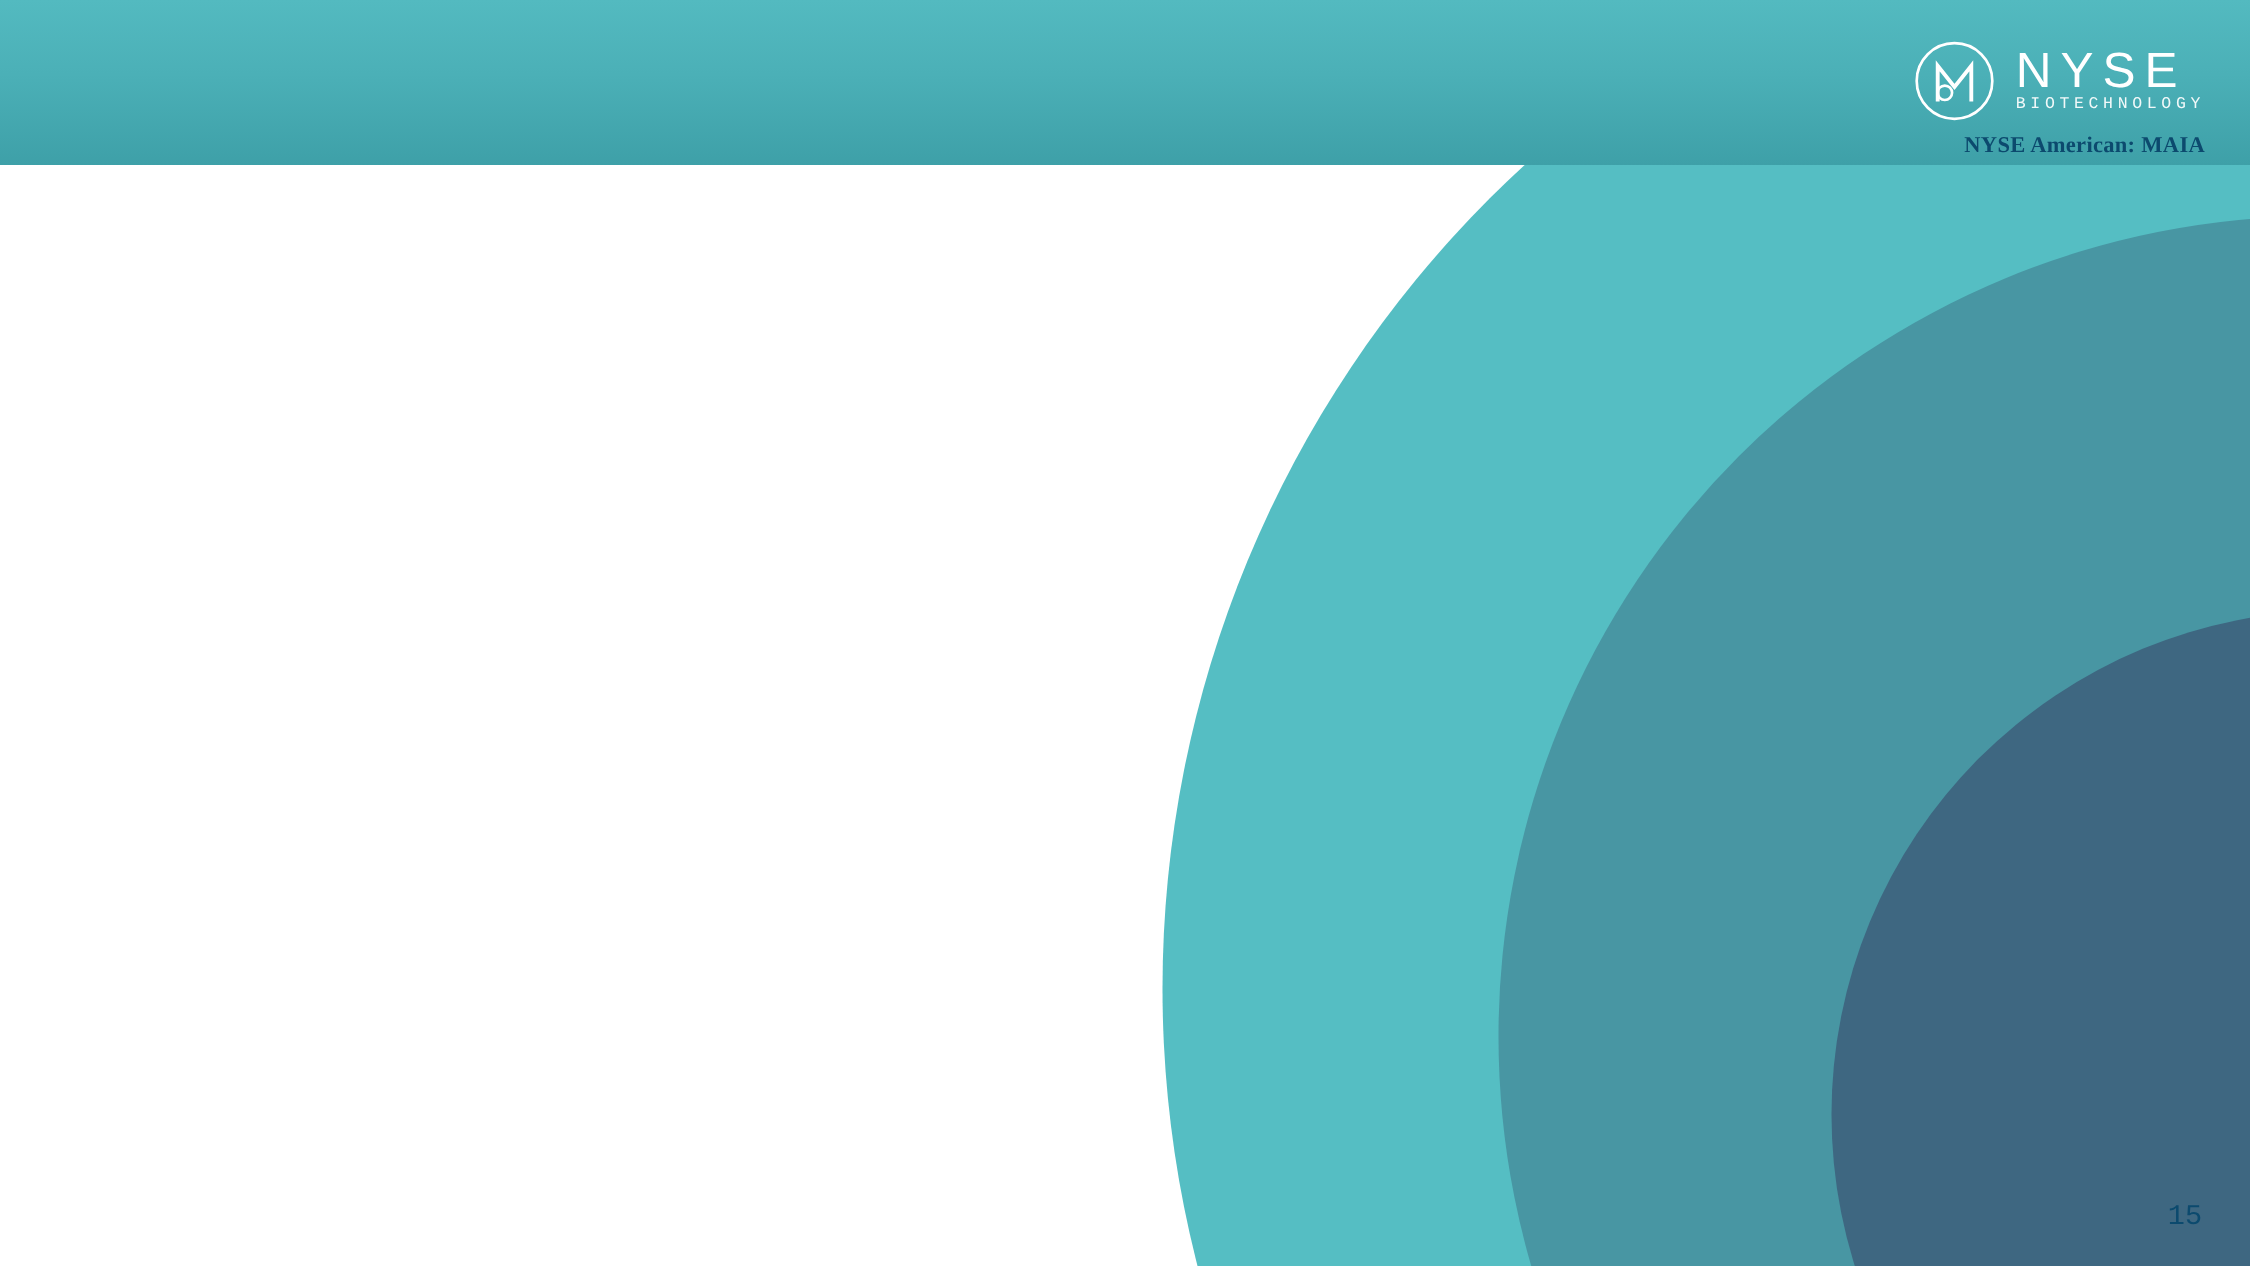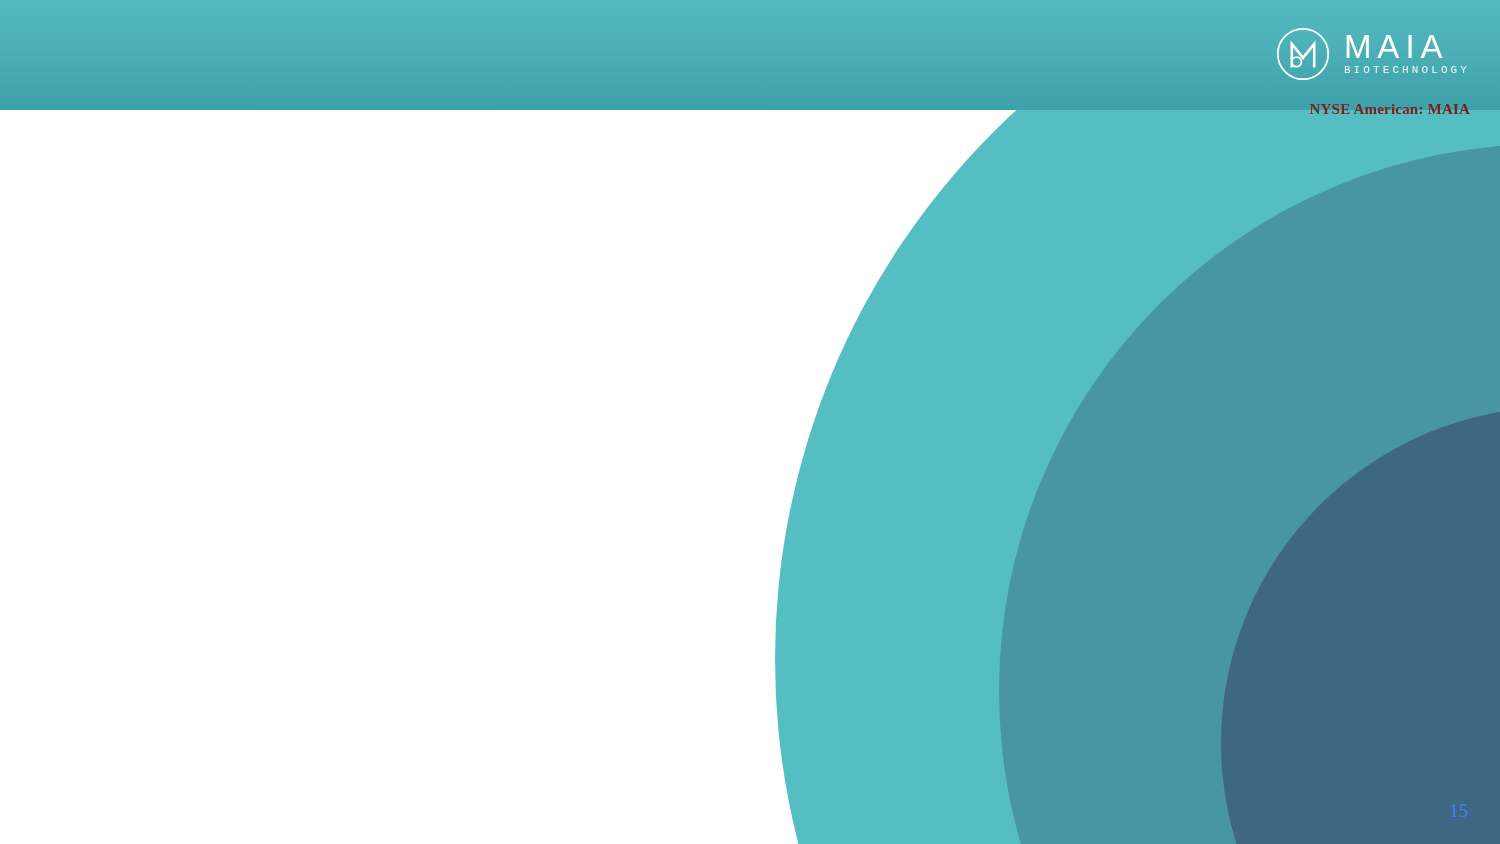--- a/index.html
+++ b/index.html
@@ -102,22 +102,22 @@
   .brand-sub {
     color: #ffffff;
     font-size: 11px;
     line-height: 13px;
     font-weight: 400;
     letter-spacing: 3.1px;
     opacity: 0.93;
     font-family: Liberation Mono, monospace;
   }
   .ticker {
-    margin-top: 19px;
-    color: #7f1d1d;
+    margin-top: 7px;
+    color: #0c4a6e;
     font-size: 15px;
     font-weight: bold;
     letter-spacing: 0.2px;
     white-space: nowrap;
     font-family: "Liberation Serif", serif;
   }
 
   
   .title-block {
     position: absolute;
@@ -137,24 +137,24 @@
     font-family: "Liberation Sans", sans-serif;
     white-space: pre-line;
   }
 
   
   .page-number {
     position: absolute;
     right: 32px;
     bottom: 22px;
     z-index: 9;
-    color: #3b82f6;
+    color: #0c4a6e;
     font-size: 19px;
     font-weight: 400;
-    font-family: Liberation Serif, serif;
+    font-family: Liberation Mono, monospace;
     margin-top: 48px;
   }
 </style>
 </head>
 <body>
 
 <div id="slide">
 
   <div class="deco-layer">
     <div class="deco-circle circle-outer"></div>
@@ -165,21 +165,21 @@
   <div class="top-banner"></div>
 
   <div class="brand">
     <div class="brand-row">
       <svg class="brand-mark" viewBox="0 0 100 100" aria-hidden="true">
         <circle cx="50" cy="50" r="45" fill="none" stroke="#ffffff" stroke-width="3.2"></circle>
         <path d="M30 72 L30 32 L50 57 L70 32 L70 72" fill="none" stroke="#ffffff" stroke-width="4.6" stroke-linecap="square" stroke-linejoin="miter"></path>
         <circle cx="38.5" cy="64" r="8.6" fill="none" stroke="#ffffff" stroke-width="3.2"></circle>
       </svg>
       <div class="brand-words">
-        <div class="brand-name">MAIA</div>
+        <div class="brand-name">NYSE</div>
         <div class="brand-sub">BIOTECHNOLOGY</div>
       </div>
     </div>
     <div class="ticker">NYSE American: MAIA</div>
   </div>
 
 
   <div class="page-number">15</div>
 
 </div>

